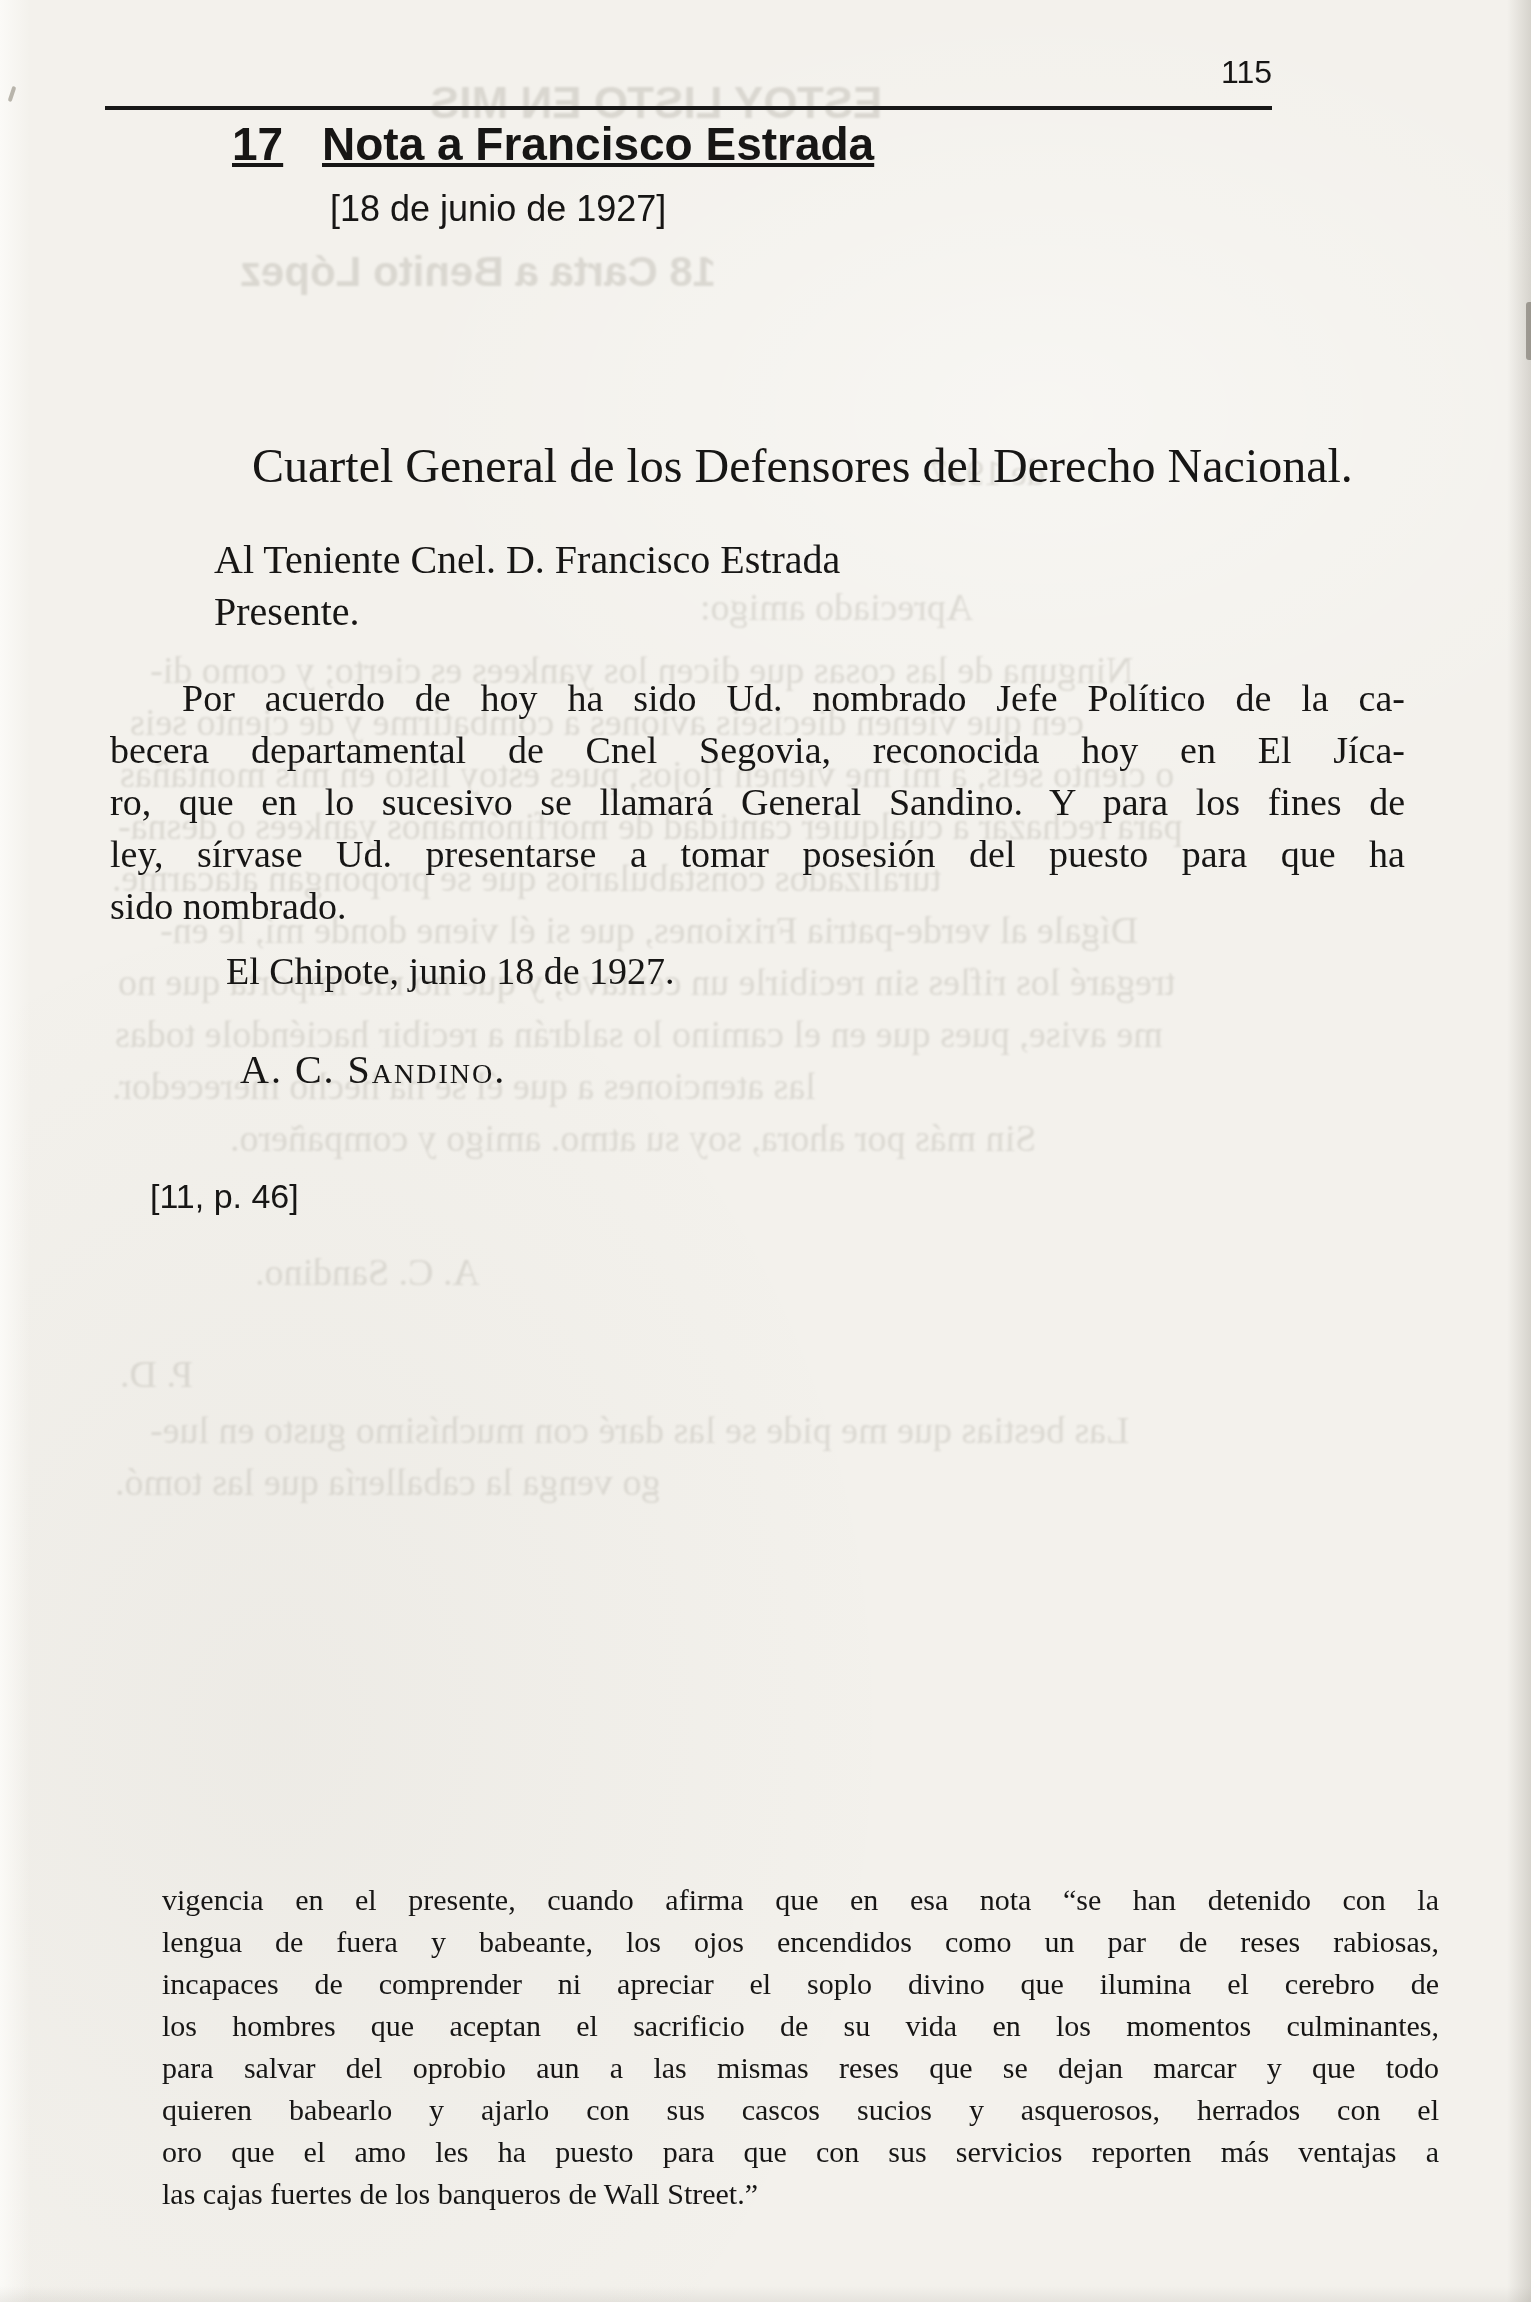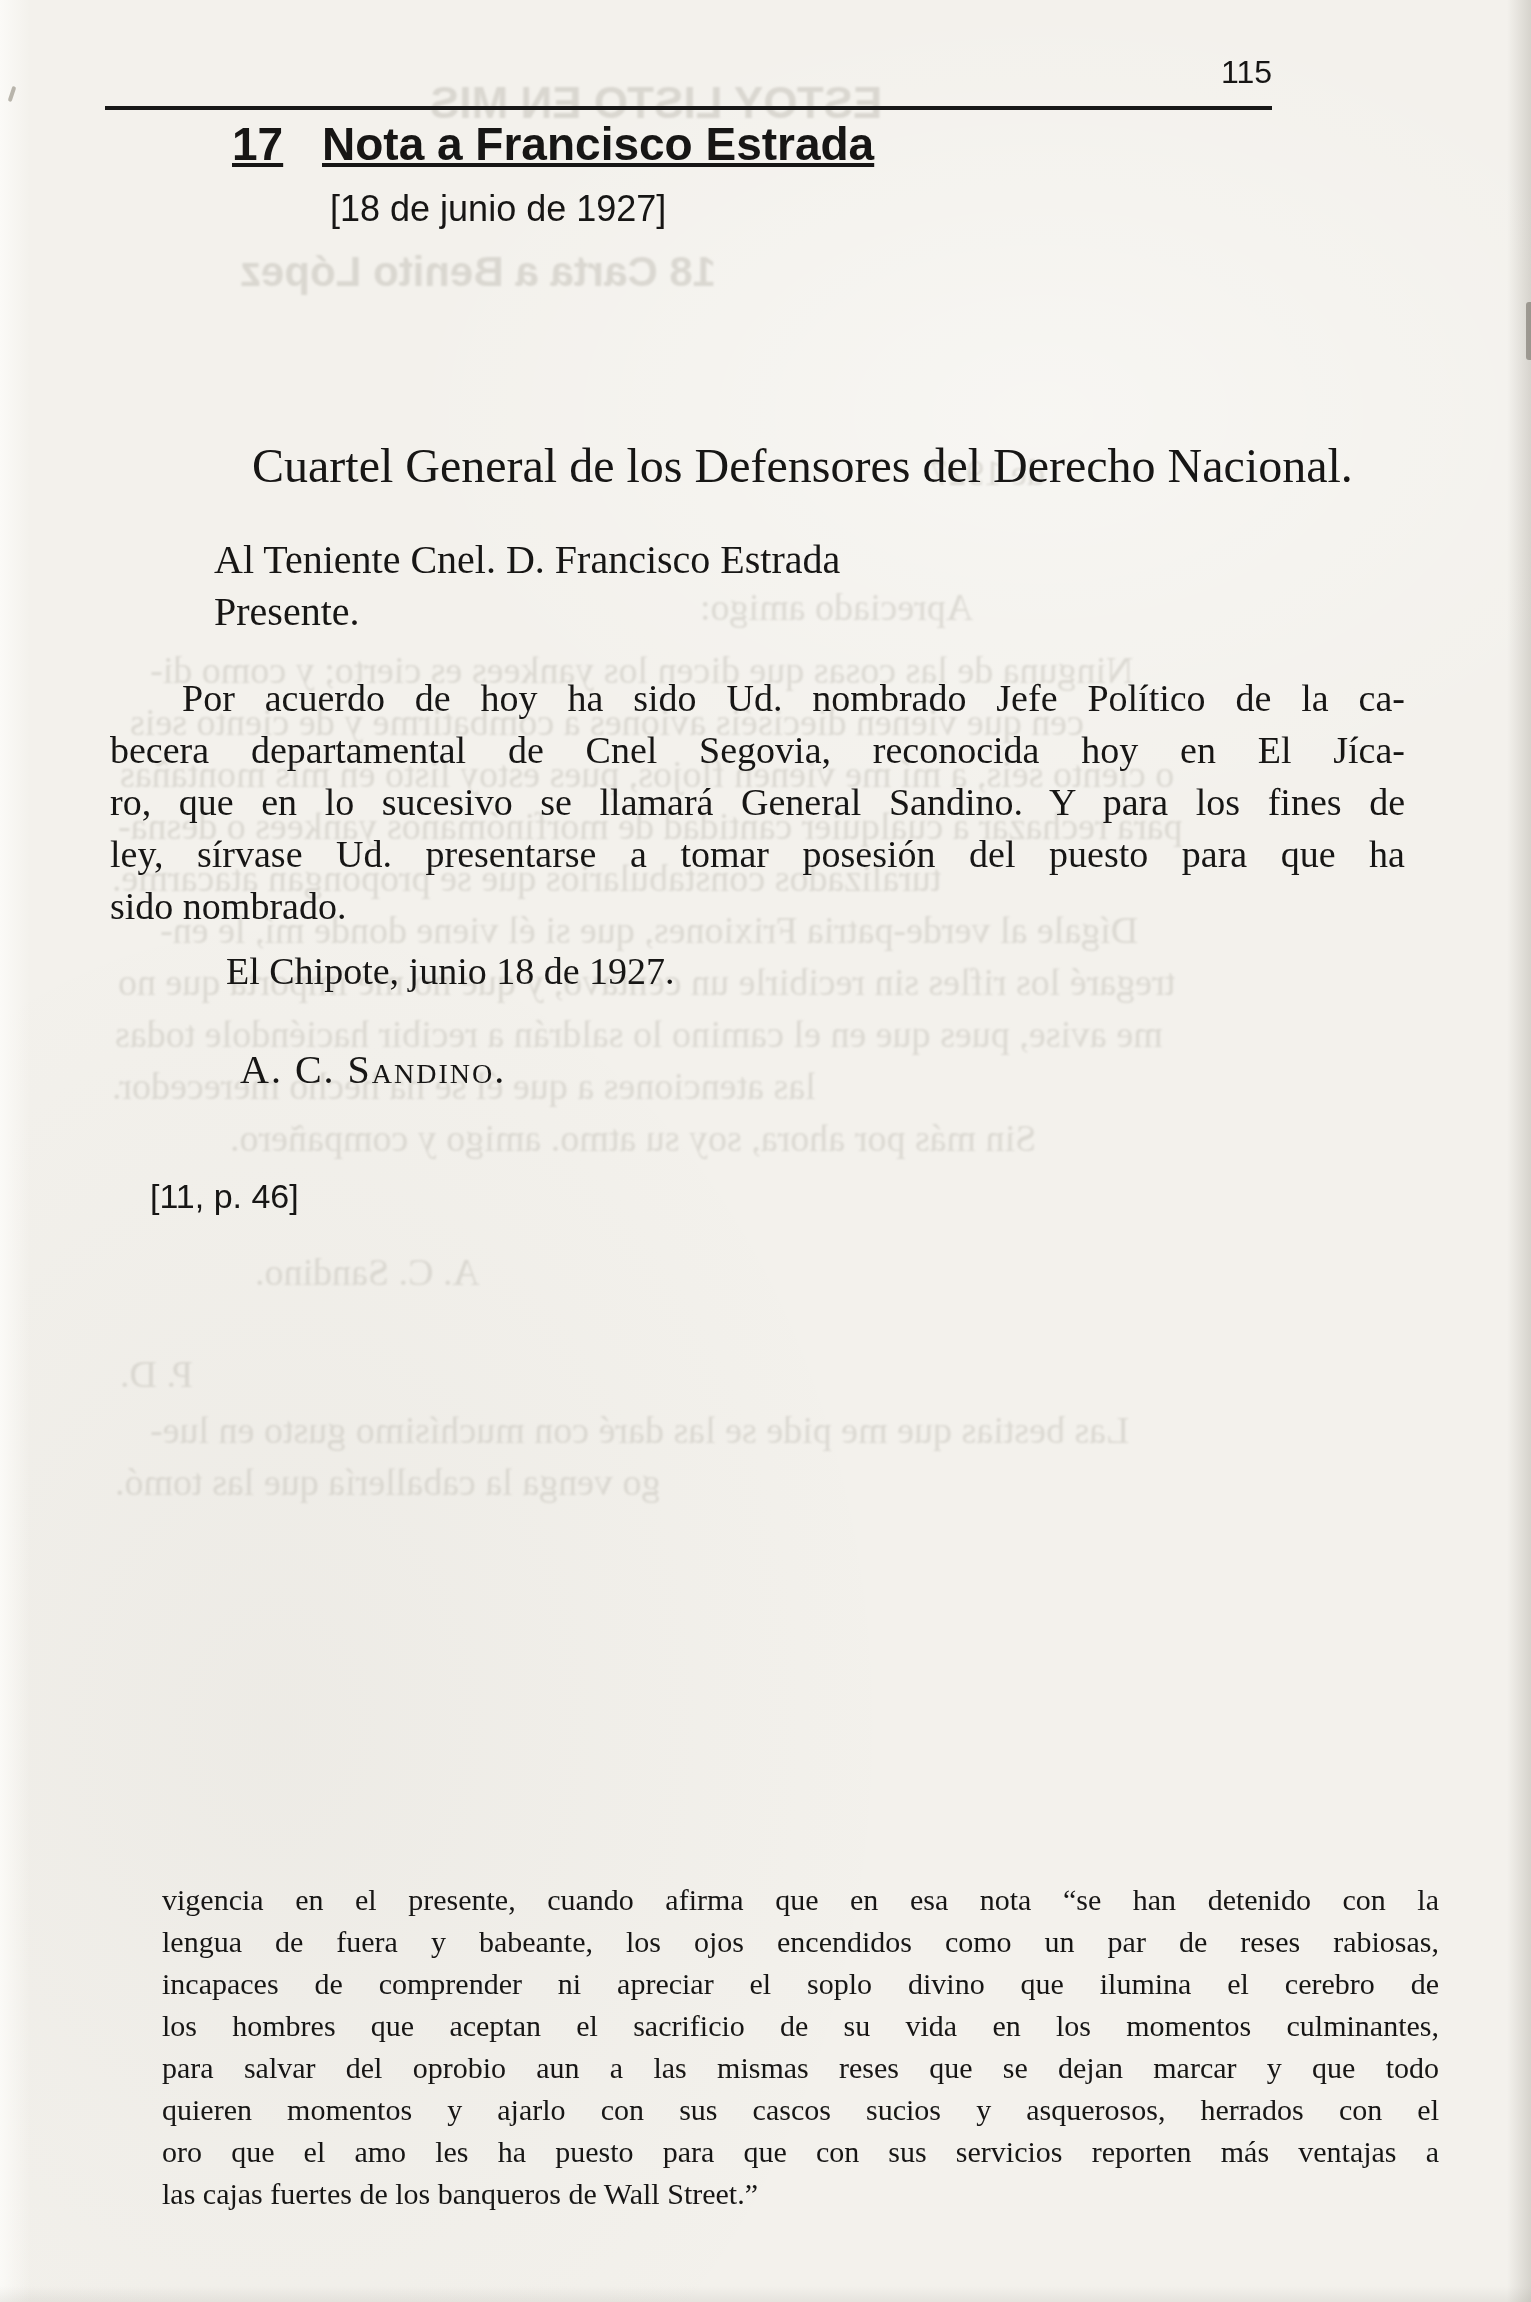--- a/index.html
+++ b/index.html
@@ -109,21 +109,21 @@
   <div class="dateline">El Chipote, junio 18 de 1927.</div>
   <div class="signature">A. C. Sandino.</div>
   <div class="citation">[11, p. 46]</div>
 
   <div class="footer-par">
       <div class="line">vigencia en el presente, cuando afirma que en esa nota “se han detenido con la</div>
       <div class="line">lengua de fuera y babeante, los ojos encendidos como un par de reses rabiosas,</div>
       <div class="line">incapaces de comprender ni apreciar el soplo divino que ilumina el cerebro de</div>
       <div class="line">los hombres que aceptan el sacrificio de su vida en los momentos culminantes,</div>
       <div class="line">para salvar del oprobio aun a las mismas reses que se dejan marcar y que todo</div>
-      <div class="line">quieren momentos y ajarlo con sus cascos sucios y asquerosos, herrados con el</div>
+      <div class="line">quieren babearlo y ajarlo con sus cascos sucios y asquerosos, herrados con el</div>
       <div class="line">oro que el amo les ha puesto para que con sus servicios reporten más ventajas a</div>
       <div class="line last">las cajas fuertes de los banqueros de Wall Street.”</div>
     </div>
 
   <div class="edge-left"></div>
   <div class="edge-right"></div>
   <div class="edge-bottom"></div>
   <div class="edge-mark"></div>
   <div class="speck"></div>
 

